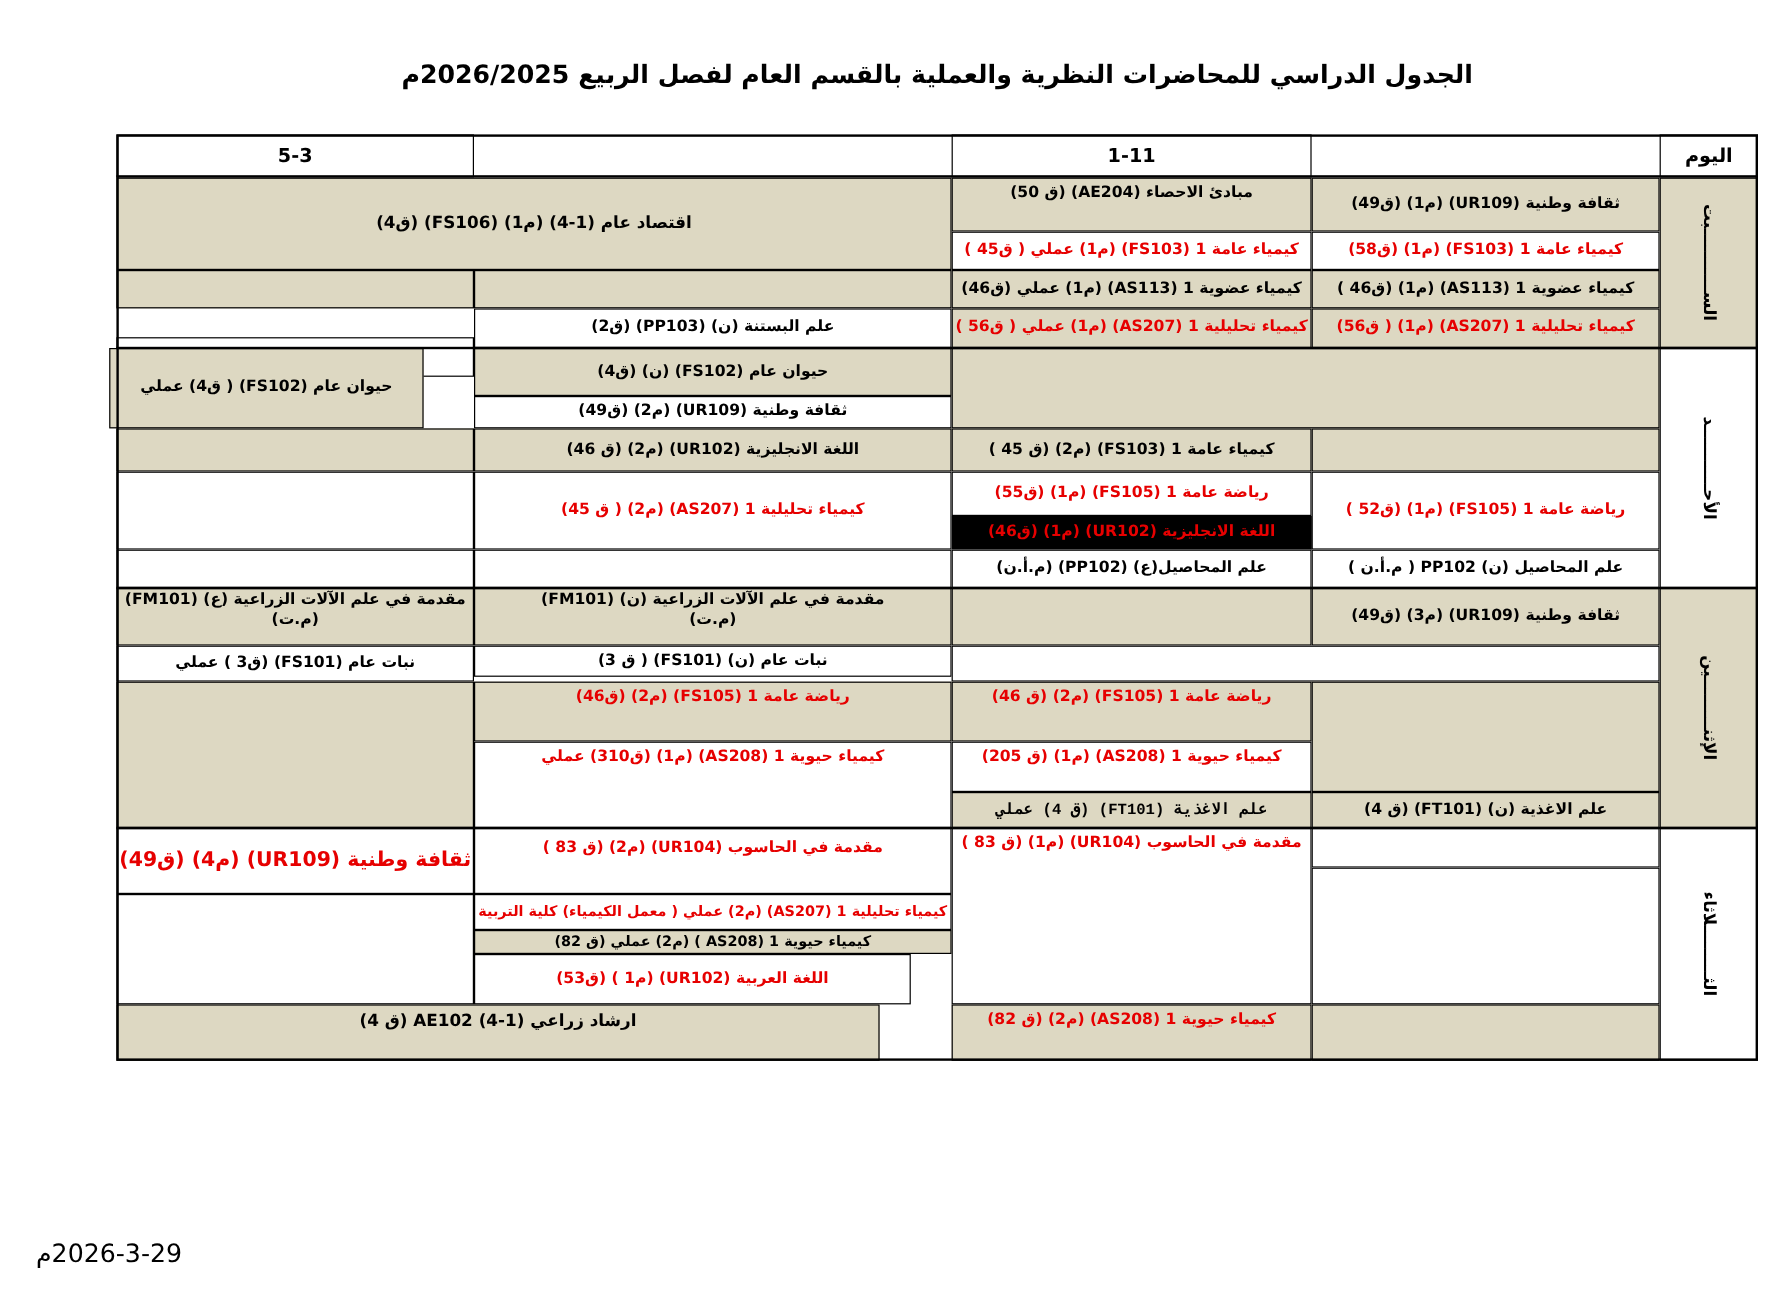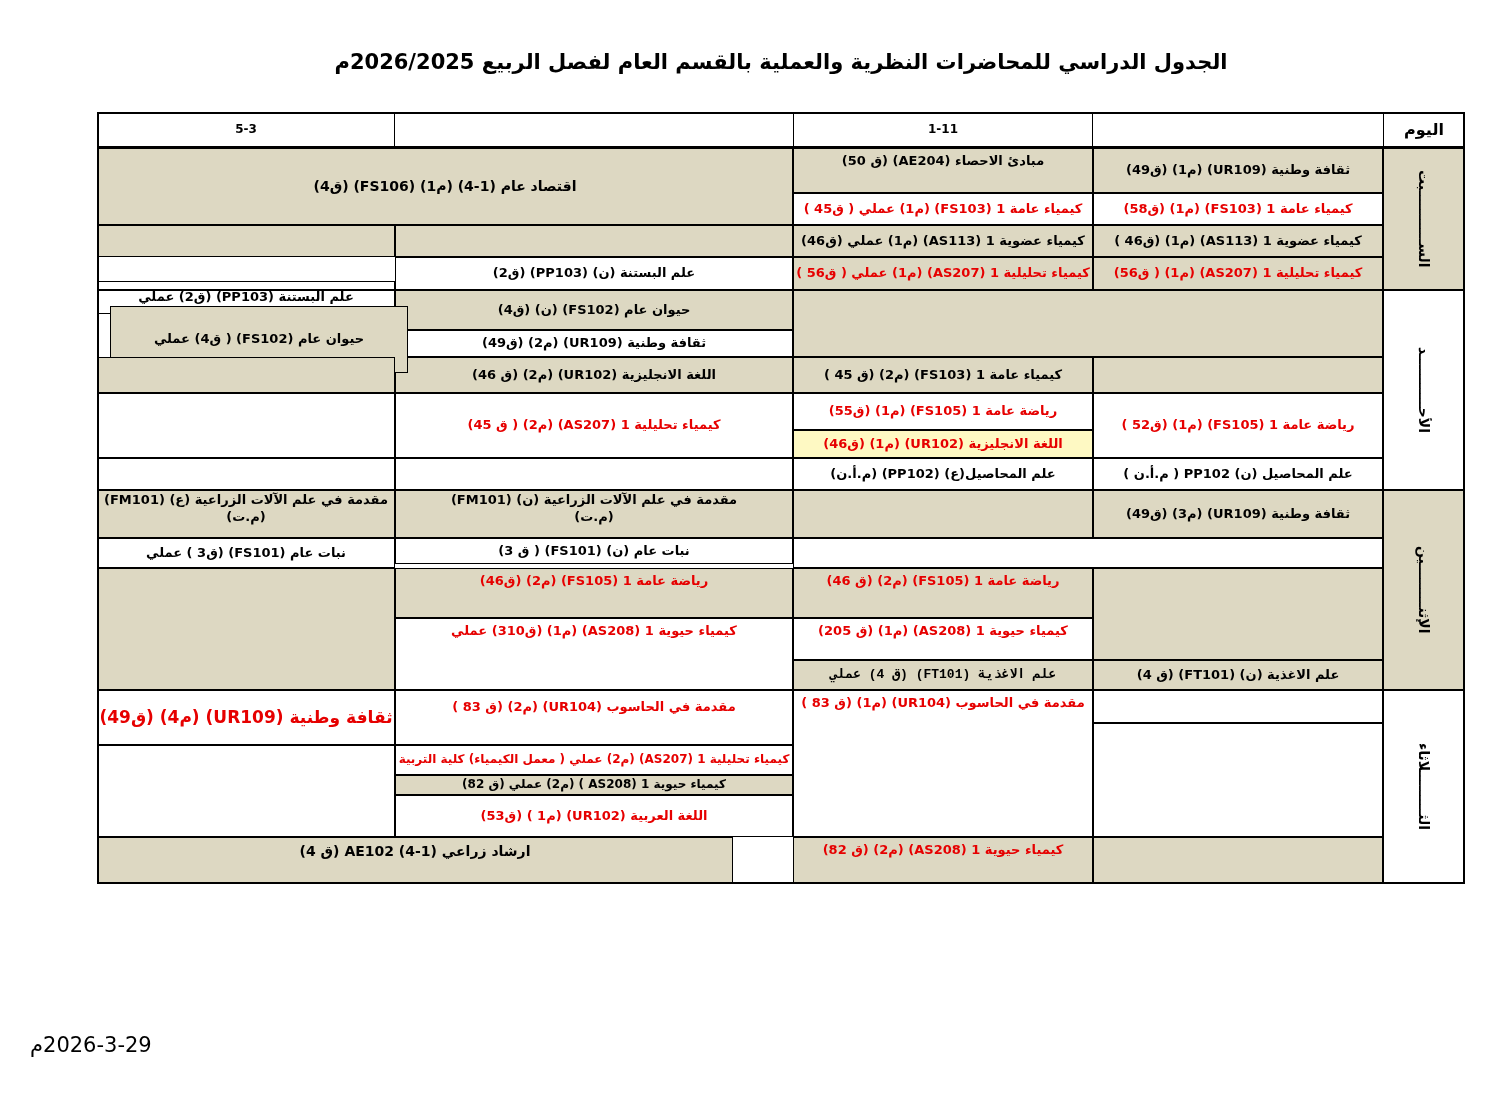--- a/index.html
+++ b/index.html
@@ -5,26 +5,26 @@
   html,body{margin:0;padding:0;background:#fff;}
   #page{position:relative;width:1493px;height:1093px;background:#fff;overflow:hidden;
         font-family:"DejaVu Sans",sans-serif;}
   .title{position:absolute;left:97px;top:50px;width:1368px;text-align:center;direction:rtl;
          font-size:21px;font-weight:bold;color:#000;}
   
   .c{position:absolute;box-sizing:border-box;border:1px solid #000;background:#fff;color:#000;
      direction:rtl;display:flex;align-items:center;justify-content:center;text-align:center;
      font-weight:bold;font-size:13px;line-height:1.3;padding:1px 6px;white-space:nowrap;}
   .bg-b{background:#ddd8c2;}
-  .bg-g{background:#fef9c3;}
+  .bg-g{background:#000000;}
   .red{color:#e60000;}
   .top{align-items:flex-start;padding-top:4px;}
   .col{flex-direction:column;justify-content:flex-start;white-space:normal;}
   .ltr{direction:ltr;}
-  .hd{font-size:12px;}
+  .hd{font-size:16px;}
   .fs12{font-size:12px;}
   .fs17{font-size:17px;}
   .day-cell .vtxt{writing-mode:vertical-rl;text-orientation:mixed;font-size:14px;font-weight:bold;}
   
   .frame{position:absolute;left:97px;top:112px;width:1368px;height:772px;border:2px solid #000;
          box-sizing:border-box;pointer-events:none;}
   .hline{position:absolute;left:97px;width:1368px;height:2px;background:#000;pointer-events:none;}
   .footer{position:absolute;left:30px;top:1033px;display:flex;flex-direction:row;gap:0;
           font-size:21px;color:#000;direction:ltr;}
 </style>
@@ -65,21 +65,21 @@
   <div class="c" style="left:1093px;top:458px;width:290px;height:32px;">علم المحاصيل (ن)  PP102   ( م.أ.ن )</div>
   <div class="c bg-b" style="left:793px;top:357px;width:300px;height:36px;">كيمياء عامة 1  (FS103) (م2)  (ق 45 )</div>
   <div class="c red" style="left:793px;top:393px;width:300px;height:37px;">رياضة عامة 1 (FS105)  (م1)  (ق55)</div>
   <div class="c bg-g red" style="left:793px;top:430px;width:300px;height:28px;">اللغة الانجليزية (UR102) (م1) (ق46)</div>
   <div class="c" style="left:793px;top:458px;width:300px;height:32px;">علم المحاصيل(ع) (PP102)  (م.أ.ن)</div>
   <div class="c bg-b" style="left:395px;top:290px;width:398px;height:40px;">حيوان عام  (FS102) (ن)  (ق4)</div>
   <div class="c" style="left:395px;top:330px;width:398px;height:27px;">ثقافة وطنية (UR109) (م2)  (ق49)</div>
   <div class="c bg-b" style="left:395px;top:357px;width:398px;height:36px;">اللغة الانجليزية (UR102) (م2) (ق 46)</div>
   <div class="c red" style="left:395px;top:393px;width:398px;height:65px;">كيمياء تحليلية 1 (AS207) (م2)  ( ق 45)</div>
   <div class="c" style="left:395px;top:458px;width:398px;height:32px;"></div>
-  <div class="c bg-b" style="left:110px;top:290px;width:298px;height:67px;margin-top:16px;">حيوان عام (FS102) ( ق4) عملي</div>
+  <div class="c bg-b" style="left:91px;top:290px;width:262px;height:67px;">حيوان عام (FS102) ( ق4) عملي</div>
   <div class="c bg-b" style="left:97px;top:357px;width:298px;height:36px;"></div>
   <div class="c" style="left:97px;top:393px;width:298px;height:65px;"></div>
   <div class="c" style="left:97px;top:458px;width:298px;height:32px;"></div>
 
   <div class="c bg-b day-cell" style="left:1383px;top:490px;width:82px;height:200px;">
       <span class="vtxt">الإثنـــــــــين</span>
     </div>
   <div class="c bg-b" style="left:1093px;top:490px;width:290px;height:48px;">ثقافة وطنية (UR109) (م3)  (ق49)</div>
   <div class="c bg-b" style="left:793px;top:490px;width:300px;height:48px;"></div>
   <div class="c" style="left:793px;top:538px;width:590px;height:30px;"></div>
@@ -105,21 +105,21 @@
   <div class="c day-cell" style="left:1383px;top:690px;width:82px;height:194px;">
       <span class="vtxt">الثـــــــــلاثاء</span>
     </div>
   <div class="c" style="left:1093px;top:690px;width:290px;height:33px;"></div>
   <div class="c" style="left:1093px;top:723px;width:290px;height:114px;"></div>
   <div class="c red top" style="left:793px;top:690px;width:300px;height:147px;">مقدمة في الحاسوب (UR104) (م1) (ق 83 )</div>
   <div class="c red top" style="left:395px;top:690px;width:398px;height:55px;padding-top:8px;">مقدمة في الحاسوب (UR104) (م2) (ق 83 )</div>
   <div class="c red fs17" style="left:97px;top:690px;width:298px;height:55px;">ثقافة وطنية (UR109)  (م4)  (ق49)</div>
   <div class="c red fs12" style="left:395px;top:745px;width:398px;height:30px;">كيمياء تحليلية 1 (AS207)  (م2)  عملي ( معمل الكيمياء) كلية التربية</div>
   <div class="c bg-b fs12" style="left:395px;top:775px;width:398px;height:20px;">كيمياء حيوية 1 (AS208 )  (م2) عملي (ق 82)</div>
-  <div class="c red" style="left:395px;top:795px;width:398px;height:42px;text-align:right;">اللغة العربية (UR102) (م1 )  (ق53)</div>
+  <div class="c red" style="left:395px;top:795px;width:364px;height:42px;text-align:right;">اللغة العربية (UR102) (م1 )  (ق53)</div>
   <div class="c" style="left:97px;top:745px;width:298px;height:92px;"></div>
   <div class="c bg-b top" style="left:97px;top:837px;width:636px;height:47px;font-size:14px;">ارشاد زراعي  (1-4)  AE102  (ق 4)</div>
   <div class="c bg-b red top" style="left:793px;top:837px;width:300px;height:47px;">كيمياء حيوية 1 (AS208) (م2)  (ق 82)</div>
   <div class="c bg-b" style="left:1093px;top:837px;width:290px;height:47px;"></div>
 
   <div class="hline" style="top:146px;"></div>
   <div class="hline" style="top:289px;"></div>
   <div class="hline" style="top:489px;"></div>
   <div class="hline" style="top:689px;"></div>
   <div class="frame"></div>

